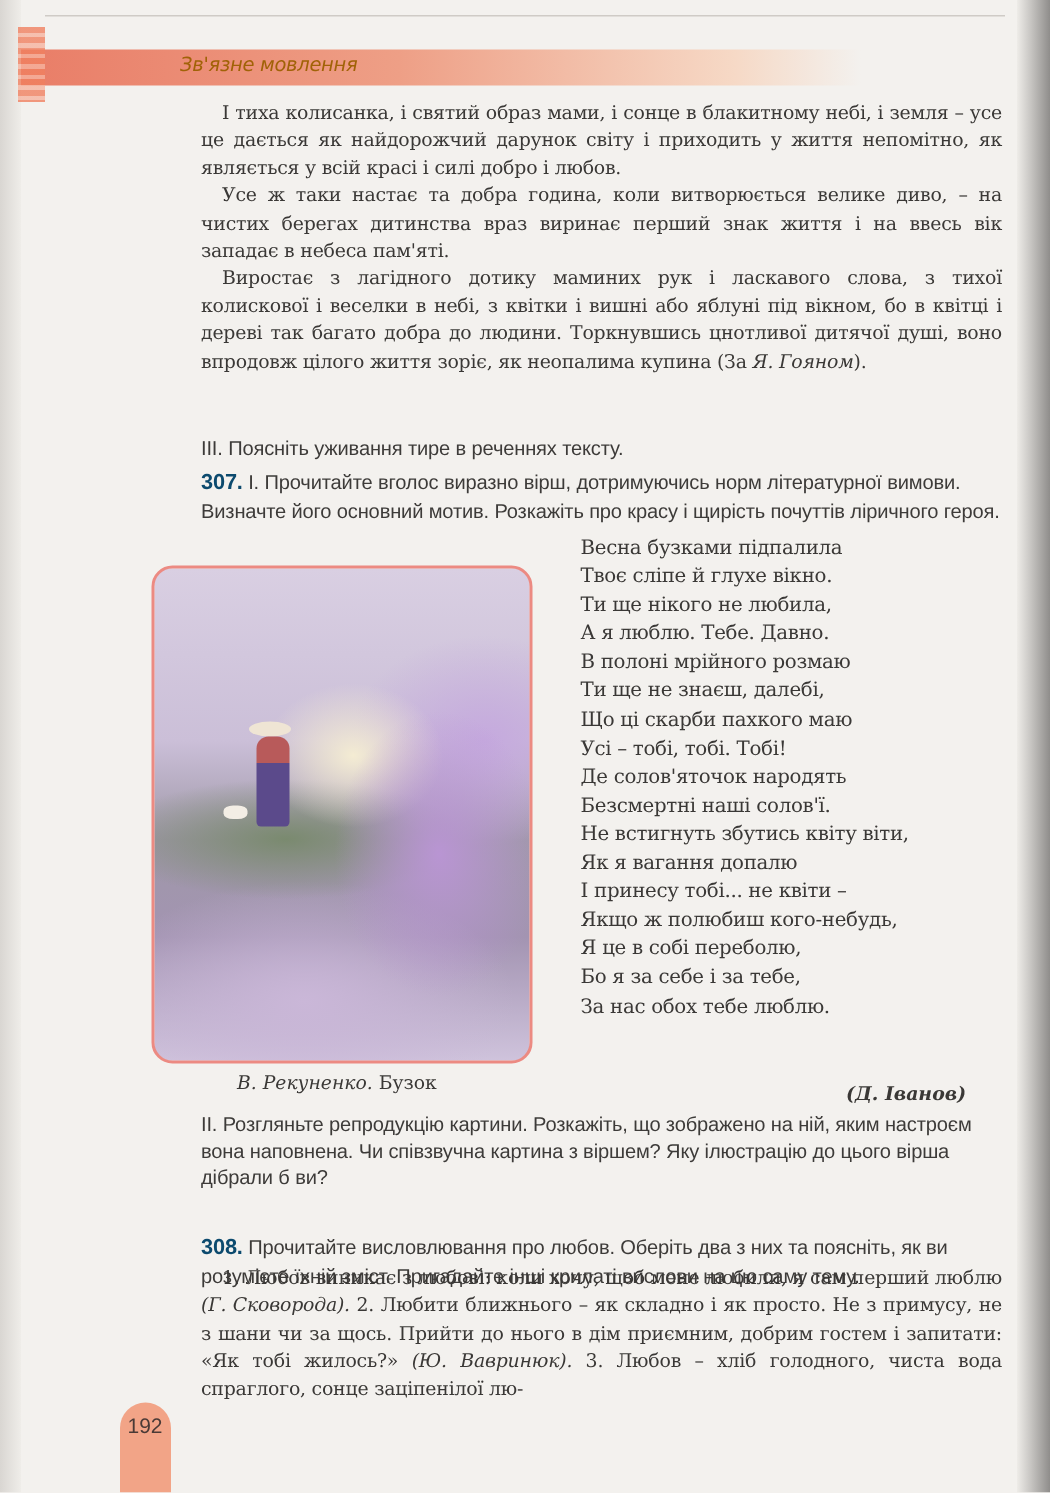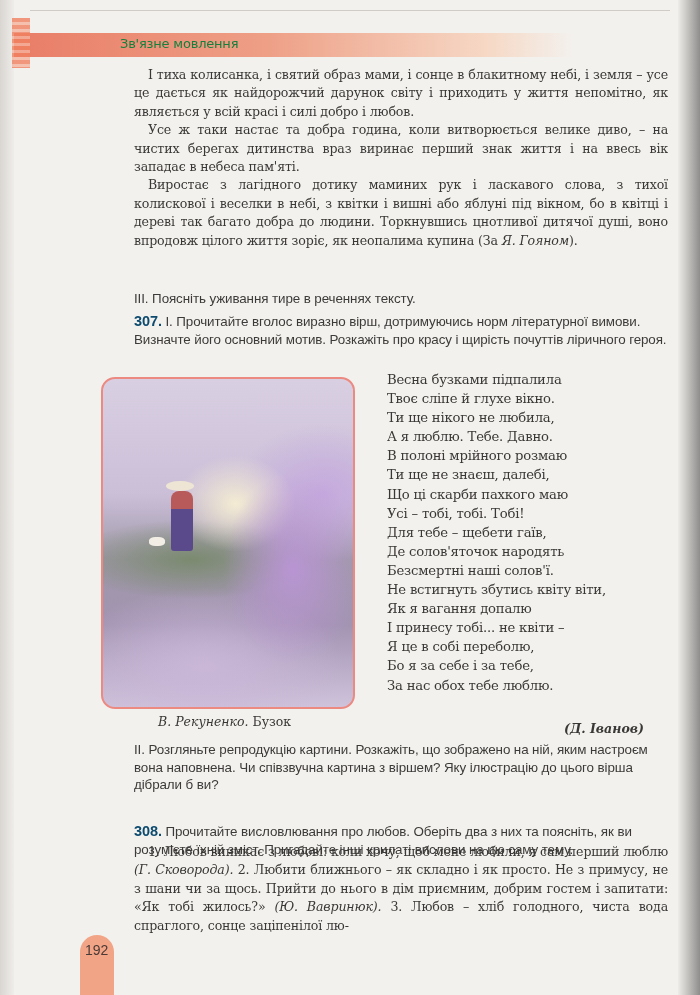--- a/index.html
+++ b/index.html
@@ -25,22 +25,22 @@
     position: absolute; left: 14px; top: 33px; width: 560px; height: 24px;
     background: linear-gradient(to right, #e97d67 0%, #ee9f86 45%, #f6d9c6 85%, rgba(243,241,238,0) 100%);
   }
   .header-notch {
     position: absolute; left: 12px; top: 18px; width: 18px; height: 50px;
     background: repeating-linear-gradient(to bottom, #f08060 0 4px, #f6b39f 4px 7px);
     opacity: .8;
   }
   .header-title {
     position: absolute; left: 120px; top: 36px;
-    font-family: "DejaVu Sans", sans-serif; 
-    font-size: 13px; color: #15803d; letter-spacing: -0.2px;
+    font-family: "DejaVu Sans", sans-serif; font-style: italic;
+    font-size: 13px; color: #a16207; letter-spacing: -0.2px;
   }
   .content {
     position: absolute; left: 134px; top: 66px; width: 534px;
   }
   .serif-p {
     font-family: "DejaVu Serif", serif; font-size: 12.6px;
     line-height: 18.4px; text-align: justify; margin: 0;
     text-indent: 14px; letter-spacing: -0.15px;
   }
   .sans-p {
@@ -73,21 +73,21 @@
   }
   .figure-dog {
     position: absolute; left: 46px; top: 158px; width: 16px; height: 9px;
     background: #f3eee5; border-radius: 40%;
   }
   .painting-caption {
     position: absolute; left: 158px; top: 714px;
     font-family: "DejaVu Serif", serif; font-size: 12.5px;
   }
   .poem {
-    position: absolute; left: 387px; top: 370px; width: 260px;
+    position: absolute; left: 387px; top: 356px; width: 260px;
     font-family: "DejaVu Serif", serif; font-size: 13.2px; line-height: 19.1px;
     letter-spacing: -0.2px;
   }
   .poem-line { white-space: nowrap; }
   .poem-author {
     position: absolute; left: 564px; top: 721px;
     font-family: "DejaVu Serif", serif; font-style: italic; font-size: 12.6px; font-weight: bold;
   }
   .task2 { position: absolute; left: 134px; top: 741px; width: 534px; }
   .ex308 { position: absolute; left: 134px; top: 823px; width: 534px; }
@@ -135,26 +135,26 @@
 
 <div class="poem">
   <div class="poem-line">Весна бузками підпалила</div>
   <div class="poem-line">Твоє сліпе й глухе вікно.</div>
   <div class="poem-line">Ти ще нікого не любила,</div>
   <div class="poem-line">А я люблю. Тебе. Давно.</div>
   <div class="poem-line">В полоні мрійного розмаю</div>
   <div class="poem-line">Ти ще не знаєш, далебі,</div>
   <div class="poem-line">Що ці скарби пахкого маю</div>
   <div class="poem-line">Усі – тобі, тобі. Тобі!</div>
-  <div class="poem-line">Для тебе – щебети гаїв,</div>
   <div class="poem-line">Де солов'яточок народять</div>
   <div class="poem-line">Безсмертні наші солов'ї.</div>
   <div class="poem-line">Не встигнуть збутись квіту віти,</div>
   <div class="poem-line">Як я вагання допалю</div>
   <div class="poem-line">І принесу тобі... не квіти –</div>
+  <div class="poem-line">Якщо ж полюбиш кого-небудь,</div>
   <div class="poem-line">Я це в собі переболю,</div>
   <div class="poem-line">Бо я за себе і за тебе,</div>
   <div class="poem-line">За нас обох тебе люблю.</div>
 </div>
 <div class="poem-author">(Д. Іванов)</div>
 
 <div class="task2">
   <p class="sans-p">ІІ. Розгляньте репродукцію картини. Розкажіть, що зображено на ній, яким настроєм вона наповнена. Чи співзвучна картина з віршем? Яку ілюстрацію до цього вірша дібрали б ви?</p>
 </div>
 

